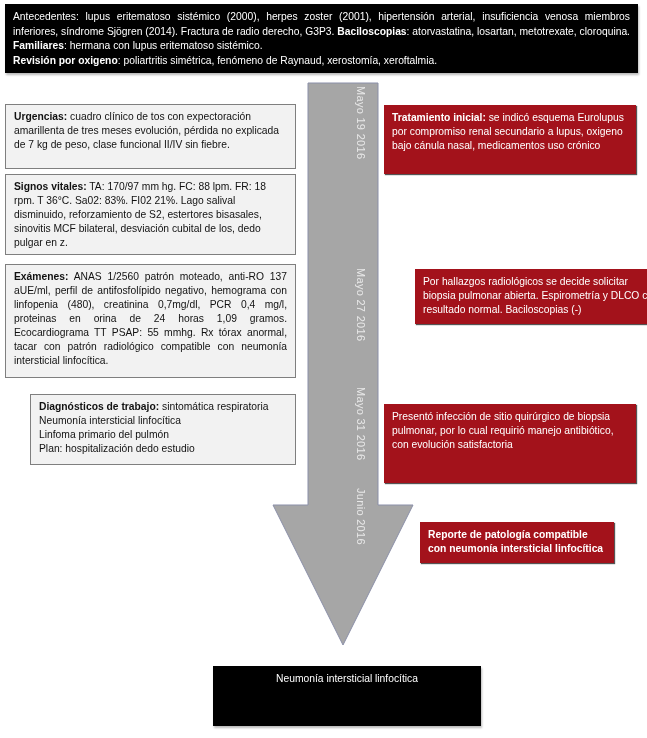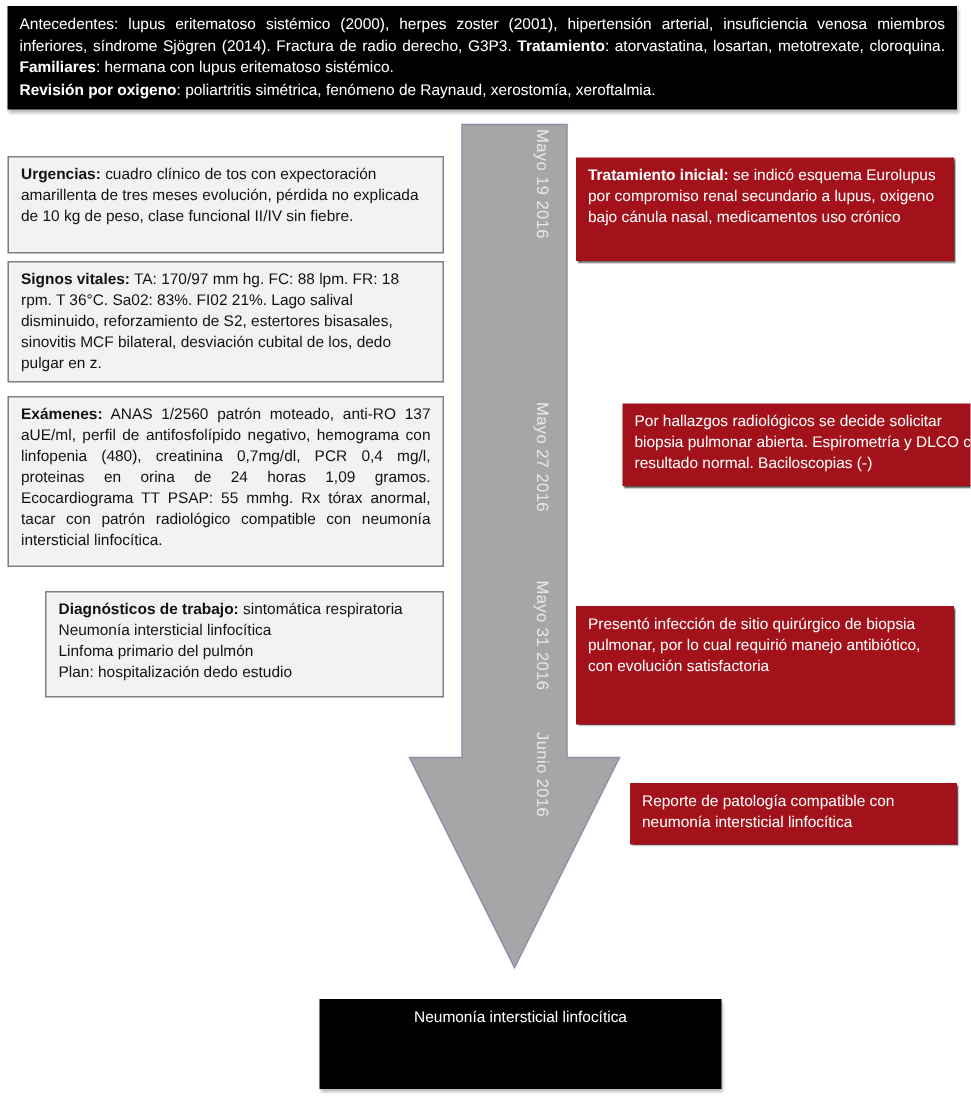--- a/index.html
+++ b/index.html
@@ -23,27 +23,27 @@
   <polygon points="308,83 378,83 378,505 413,505 343,645 273,505 308,505" fill="#a6a6a6" stroke="#8a8fa8" stroke-width="1"></polygon>
 </svg>
 
 <div class="date" style="left:355px; top:86px;">Mayo 19 2016</div>
 <div class="date" style="left:355px; top:268px;">Mayo 27 2016</div>
 <div class="date" style="left:355px; top:387px;">Mayo 31 2016</div>
 <div class="date" style="left:355px; top:488px;">Junio 2016</div>
 
 <div id="top-box" class="abs black-box">
   <span>Antecedentes: lupus eritematoso sistémico (2000), herpes zoster (2001), hipertensión arterial, insuficiencia venosa miembros inferiores, síndrome Sjögren (2014). Fractura de radio derecho, G3P3.</span>
-  <b>Tratamiento</b><span>: atorvastatina, losartan, metotrexate, cloroquina.</span>
+  <b>Baciloscopias</b><span>: atorvastatina, losartan, metotrexate, cloroquina.</span>
   <b>Familiares</b><span>: hermana con lupus eritematoso sistémico.</span><br>
   <b>Revisión por oxigeno</b><span>: poliartritis simétrica, fenómeno de Raynaud, xerostomía, xeroftalmia.</span>
 </div>
 
 <div class="abs gray-box" style="left:5px; top:104px; width:291px; height:65px;">
-  <b>Urgencias:</b><span> cuadro clínico de tos con expectoración amarillenta de tres meses evolución, pérdida no explicada de 10 kg de peso, clase funcional II/IV sin fiebre.</span>
+  <b>Urgencias:</b><span> cuadro clínico de tos con expectoración amarillenta de tres meses evolución, pérdida no explicada de 7 kg de peso, clase funcional II/IV sin fiebre.</span>
 </div>
 <div class="abs gray-box" style="left:5px; top:174px; width:291px; height:81px;">
   <b>Signos vitales:</b><span> TA: 170/97 mm hg. FC: 88 lpm. FR: 18 rpm. T 36°C. Sa02: 83%. FI02 21%.  Lago salival disminuido, reforzamiento de S2, estertores bisasales, sinovitis MCF bilateral, desviación cubital de los, dedo pulgar en z.</span>
 </div>
 <div class="abs gray-box justify" style="left:5px; top:264px; width:291px; height:114px;">
   <b>Exámenes:</b><span> ANAS 1/2560 patrón moteado, anti-RO 137 aUE/ml, perfil de antifosfolípido negativo, hemograma con linfopenia (480), creatinina 0,7mg/dl, PCR 0,4 mg/l, proteinas en orina de 24 horas 1,09 gramos. Ecocardiograma TT PSAP: 55 mmhg.  Rx tórax anormal, tacar con patrón radiológico compatible con neumonía intersticial linfocítica.</span>
 </div>
 <div class="abs gray-box" style="left:30px; top:394px; width:266px; height:71px;">
   <b>Diagnósticos de trabajo:</b><span> sintomática respiratoria</span><br>
   <span>Neumonía intersticial linfocítica</span><br>
@@ -53,19 +53,19 @@
 
 <div class="abs red-box" style="left:384px; top:105px; width:252px; height:69px;">
   <b>Tratamiento inicial:</b><span>  se indicó esquema Eurolupus por compromiso renal secundario a lupus, oxigeno bajo cánula nasal, medicamentos uso crónico</span>
 </div>
 <div class="abs red-box" style="left:383px; top:269px; width:252px; height:55px;margin-left:32px;">
   <span>Por hallazgos radiológicos se decide solicitar biopsia pulmonar abierta.  Espirometría y DLCO con resultado normal. Baciloscopias (-)</span>
 </div>
 <div class="abs red-box" style="left:384px; top:404px; width:252px; height:79px;">
   <span>Presentó infección de sitio quirúrgico de biopsia pulmonar, por lo cual requirió manejo antibiótico, con evolución satisfactoria</span>
 </div>
-<div class="abs red-box" style="left:420px; top:522px; width:218px; height:41px;">
+<div class="abs red-box" style="left:420px; top:522px; width:194px; height:41px;font-weight:bold;">
   <span>Reporte de patología compatible con neumonía intersticial linfocítica</span>
 </div>
 
 <div id="bottom-box" class="abs black-box">
   <div>Neumonía intersticial linfocítica</div>
 </div>
 
 </body></html>

